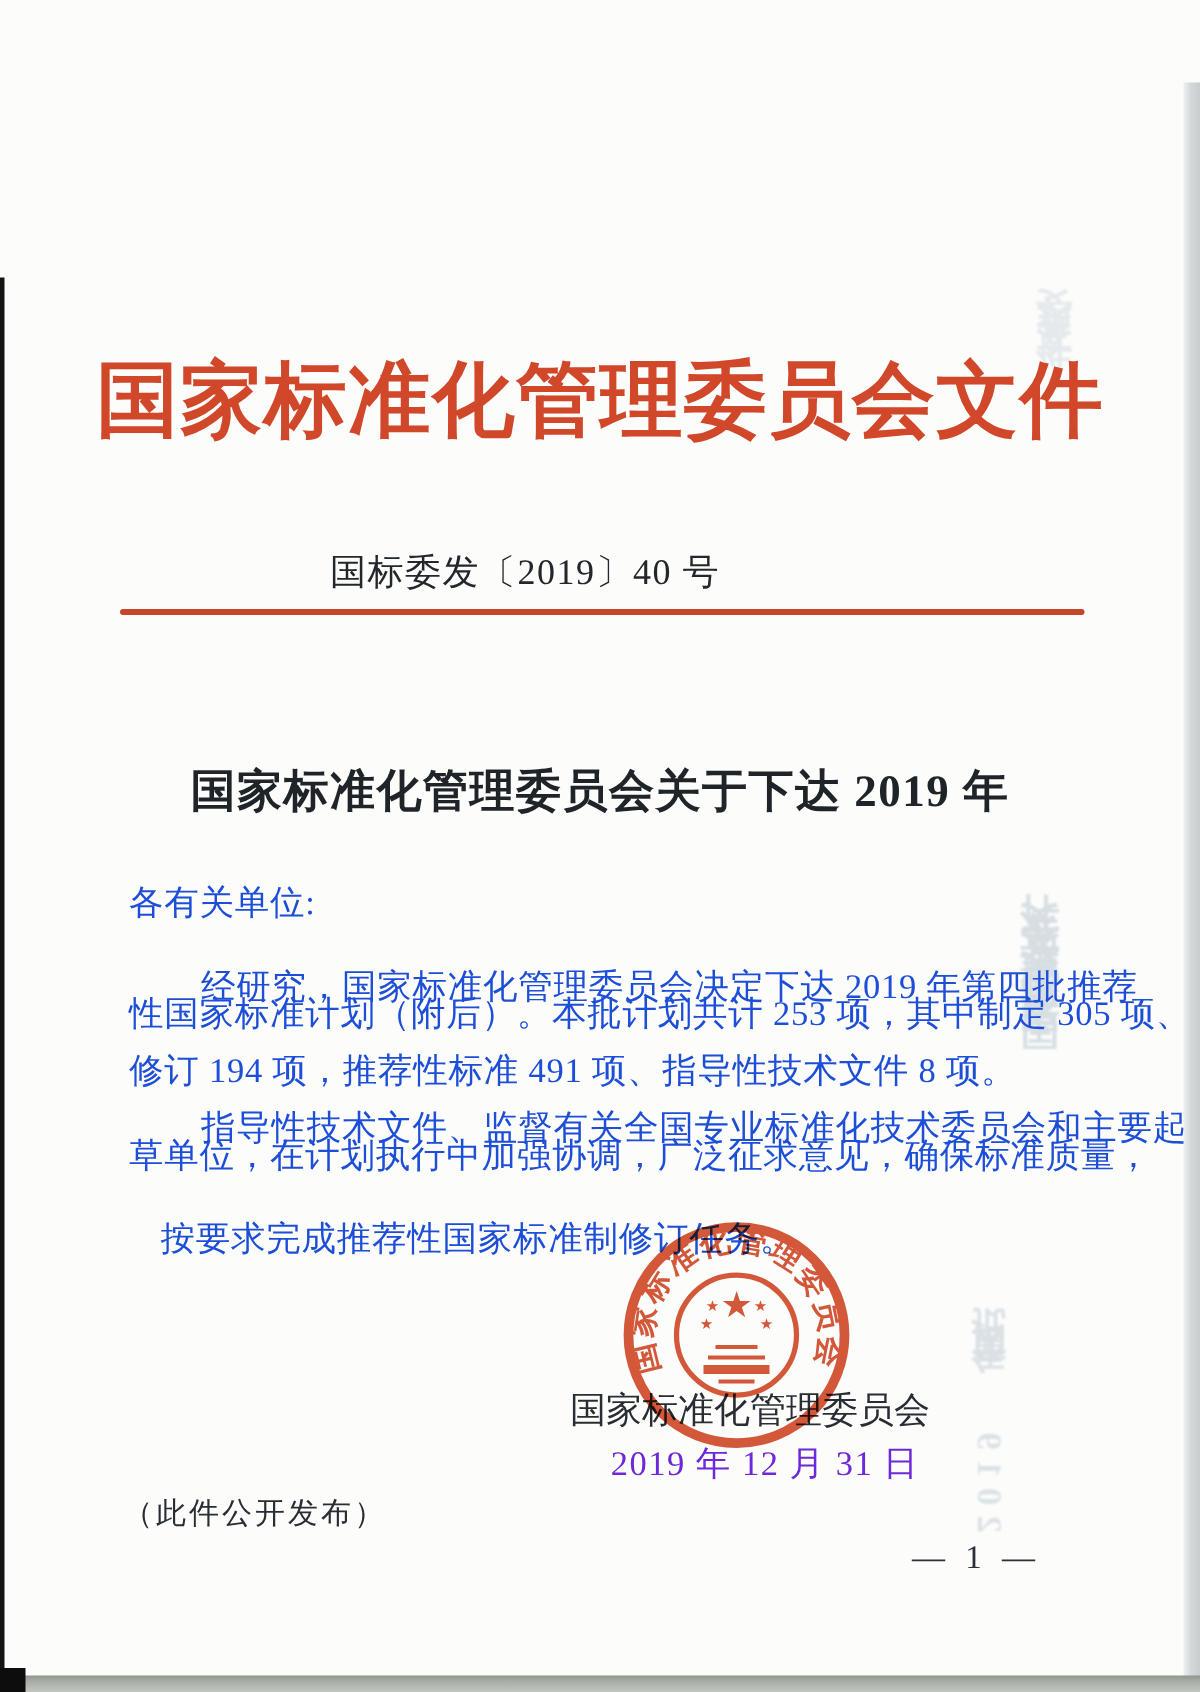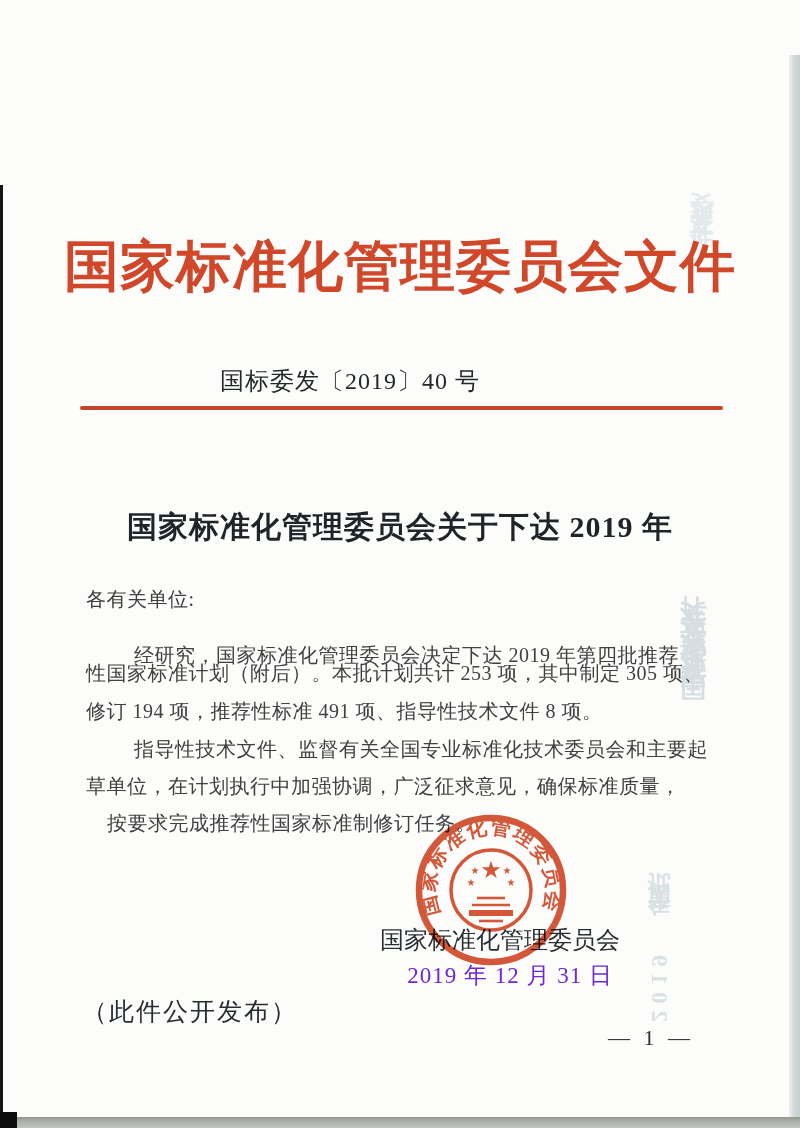--- a/index.html
+++ b/index.html
@@ -38,38 +38,38 @@
     font-size:24px;color:#22272c;letter-spacing:1px;
   }
   .redline{left:80px;top:406px;width:643px;height:4px;background:#c64629;border-radius:2px;}
   
   .notice-title{left:0;width:800px;text-align:center;
     font-size:30px;font-weight:700;color:#1f2429;letter-spacing:1px;white-space:nowrap;}
   .t1{top:466px;margin-top:41px;}
   .t2{top:509px;}
   
   .bodyline{
-    font-size:20px;color:#404040;letter-spacing:.5px;white-space:nowrap;
+    font-size:23px;color:#1d4ed8;letter-spacing:.5px;white-space:nowrap;
   }
   .salutation{left:86px;top:586px;}
   .l0{left:134px;top:642px;}
   .l1{left:86px;top:660px;}
   .l2{left:86px;top:698px;}
   .l3{left:134px;top:736px;}
-  .l4{left:86px;top:773px;}
+  .l4{left:86px;top:755px;}
   .l5{left:86px;top:810px;margin-left:21px;}
   
   .sig-org{left:380px;top:924px;width:240px;text-align:center;
     font-size:24px;color:#282d33;white-space:nowrap;}
   .sig-date{left:400px;top:960px;width:220px;text-align:center;
     font-size:23px;color:#6d28d9;letter-spacing:1px;white-space:nowrap;}
   
   .seal{left:412px;top:811px;mix-blend-mode:multiply;opacity:.92;}
   
-  .public-note{left:82px;top:995px;font-size:25px;color:#282d33;letter-spacing:2px;}
+  .public-note{left:82px;top:995px;font-size:20px;color:#282d33;letter-spacing:2px;}
   .page-number{left:608px;top:1025px;font-size:22px;color:#2b3036;letter-spacing:4px;}
 </style>
 </head>
 <body>
 
 <div class="abs" style="left:0;top:0;width:800px;height:1128px;">
 
   <div class="abs bleed bleed-top">件文会员委</div>
   <div class="abs bleed bleed-mid">国家标准化管理委员会文件</div>
   <div class="abs bleed bleed-bottom">2019 年第四批</div>

